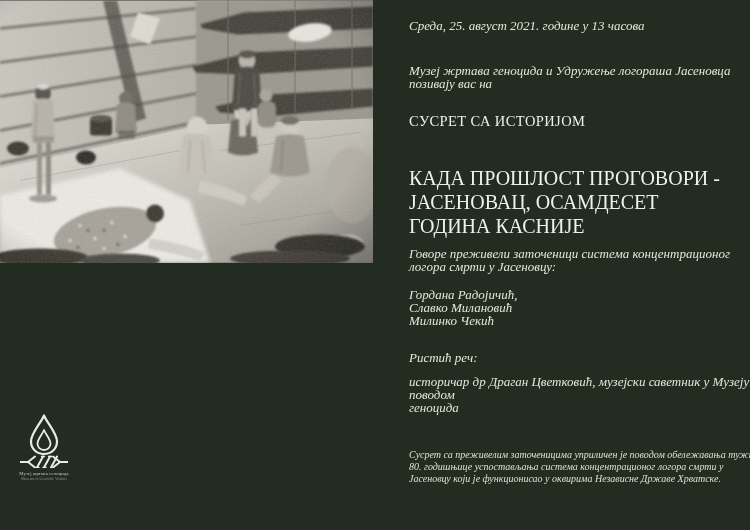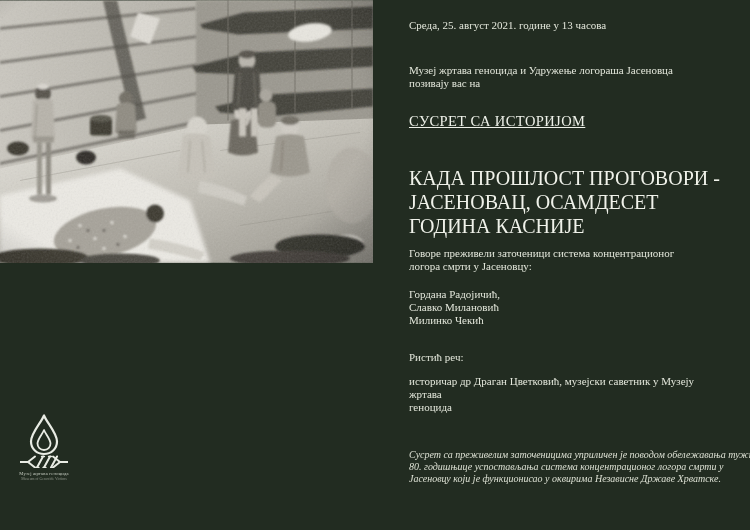--- a/index.html
+++ b/index.html
@@ -1,26 +1,26 @@
 <!DOCTYPE html>
 <html><head>
 <meta charset="utf-8">
 <style>
   html,body{margin:0;padding:0;background:#222c21;}
   #page{
     position:relative;width:750px;height:530px;background:#222c21;
     overflow:hidden;font-family:"Liberation Serif","DejaVu Serif",serif;
   }
   .abs{position:absolute;}
-  .txt{color:#e3e7db;font-size:11px;line-height:13px;white-space:nowrap;}
+  .txt{color:#e3e7db;font-size:13px;line-height:13px;white-space:nowrap;font-style:italic;}
   #photo{left:0;top:64;width:373px;height:263px;}
   #photo svg{display:block;}
   #date-block{left:409px;top:19px;}
   #hosts-block{left:409px;top:64px;}
-  #series-title{left:409px;top:113px;font-size:14.5px;letter-spacing:.4px;color:#eef1e9;white-space:nowrap;text-decoration:underline;}
+  #series-title{left:409px;top:113px;font-size:14.5px;letter-spacing:.4px;color:#eef1e9;white-space:nowrap;}
   #main-title{left:409px;top:150px;font-size:20px;line-height:24px;color:#f0f2ea;white-space:nowrap;margin-top:16px;}
   #speakers-intro{left:409px;top:247px;}
   #speakers-list{left:409px;top:288px;}
   #opening-label{left:409px;top:351px;}
   #opening-list{left:409px;top:375px;}
   #footnote{left:409px;top:449px;font-size:10px;line-height:12px;font-style:italic;color:#dde1d4;}
   #footnote div{white-space:nowrap;}
   #logo{left:16px;top:414px;width:56px;text-align:center;}
   #logo svg{display:block;margin:0 auto;}
   .logo-line1{font-size:4.6px;line-height:5.5px;color:#c6ccc1;white-space:nowrap;letter-spacing:.2px;margin-top:3px;}
@@ -215,21 +215,21 @@
   <div id="speakers-list" class="abs txt">
     <div>Гордана Радојичић,</div>
     <div>Славко Милановић</div>
     <div>Милинко Чекић</div>
   </div>
 
   <div id="opening-label" class="abs txt">Ристић реч:</div>
 
   <div id="opening-list" class="abs txt">
     <div>историчар др Драган Цветковић, музејски саветник у Музеју</div>
-    <div>жртава</div>
+    <div>поводом</div>
     <div>геноцида</div>
   </div>
 
   <div id="footnote" class="abs">
     <div>Сусрет са преживелим заточеницима уприличен је поводом обележавања тужне</div>
     <div>80. годишњице успостављања система концентрационог логора смрти у</div>
     <div>Јасеновцу који је функционисао у оквирима Независне Државе Хрватске.</div>
   </div>
 
   <div id="logo" class="abs">

